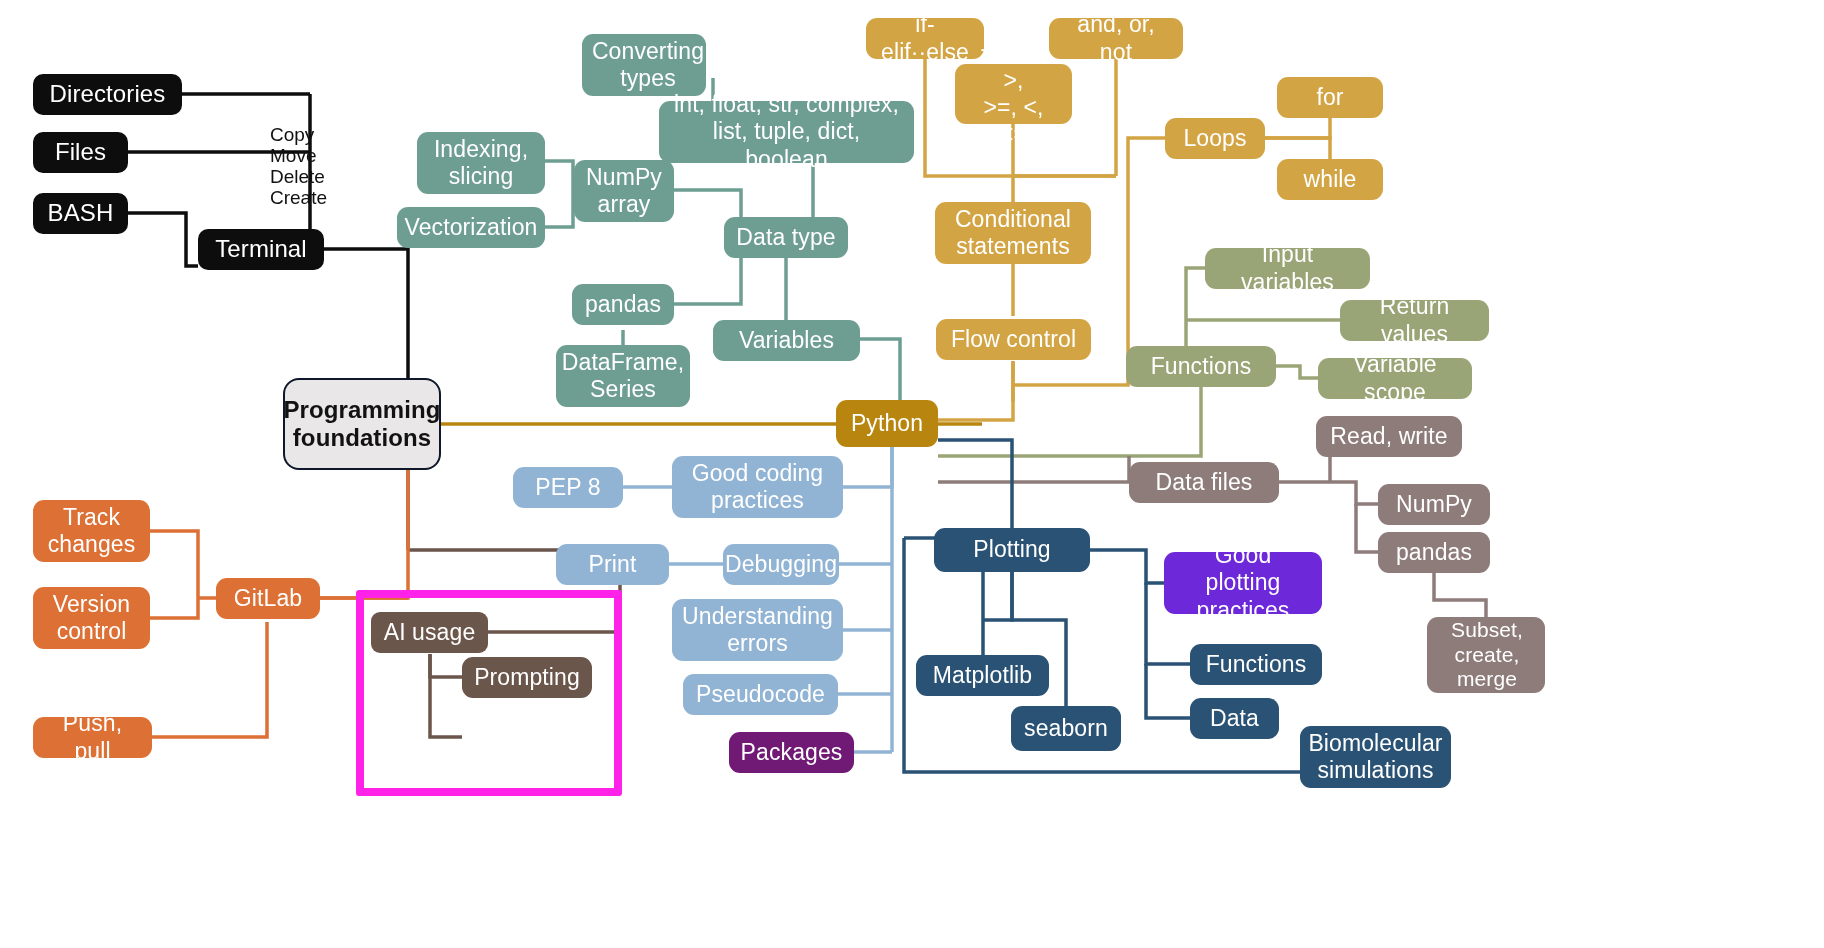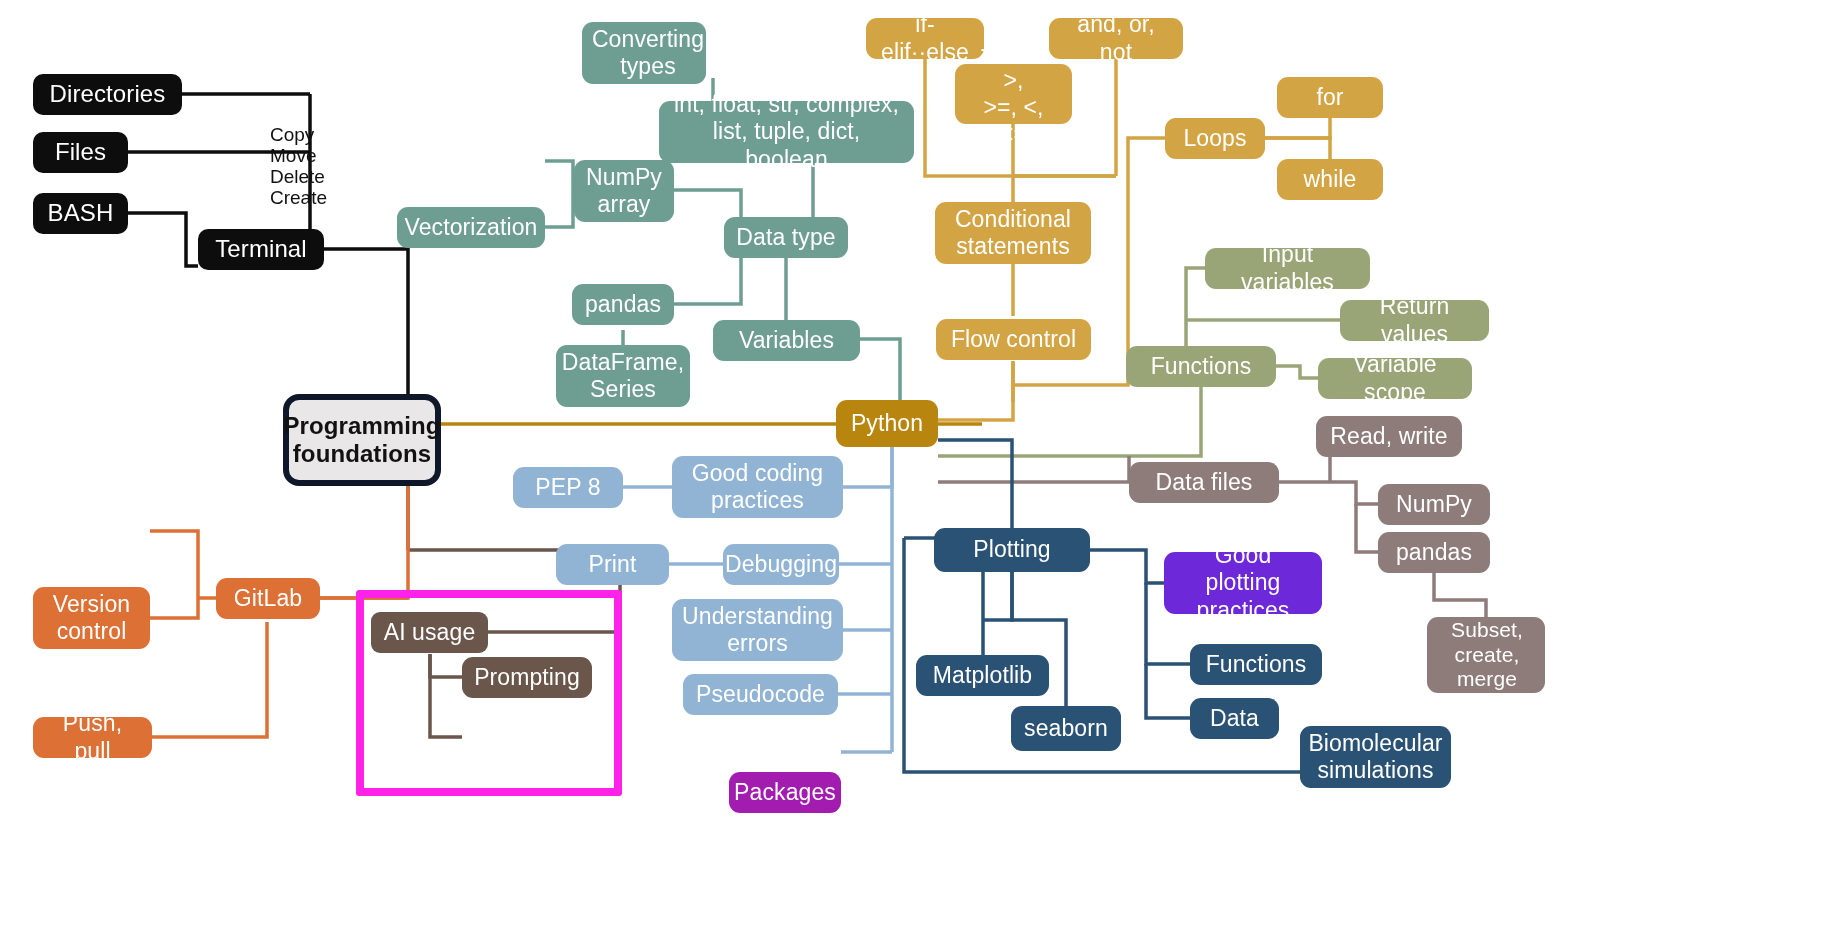--- a/index.html
+++ b/index.html
@@ -33,24 +33,23 @@
     line-height:1.18;
     padding:4px 12px;
     z-index:5;
     letter-spacing:0.1px;
   }
   .node.small{font-size:21px;}
   .node.root{
     background:#e9e7e7;
     color:#121212;
     font-weight:bold;
-    border:6px solid #0f172a;
+    border:2px solid #0f172a;
     border-radius:16px;
     font-size:24px;
-    margin-top:16px;
   }
   .node.black{background:#0d0d0d;border-radius:10px;font-size:24px;}
   .label-stack{
     position:absolute;
     color:#111111;
     font-size:19px;
     line-height:1.16;
     z-index:5;
     text-align:left;
   }
@@ -183,24 +182,26 @@
   <div class="node black" style="left:198px;top:229px;width:126px;height:41px;">Terminal</div>
 
   <div class="label-stack" style="left:270px;top:124px;">Copy</div>
   <div class="label-stack" style="left:270px;top:145px;">Move</div>
   <div class="label-stack" style="left:270px;top:166px;">Delete</div>
   <div class="label-stack" style="left:270px;top:187px;">Create</div>
 
   <div class="node root" style="left:283px;top:378px;width:158px;height:92px;white-space:pre-line;">Programming
 foundations</div>
 
-  <div class="node" style="left:582px;top:22px;width:124px;height:62px;background:#6e9e92;white-space:pre-line;padding-left:20px;">Converting
+  <div class="node" style="left:582px;top:34px;width:124px;height:62px;background:#6e9e92;white-space:pre-line;padding-left:20px;">Converting
 types</div>
   <div class="node" style="left:659px;top:101px;width:255px;height:62px;background:#6e9e92;white-space:pre-line;">int, float, str, complex,
 list, tuple, dict, boolean</div>
+  <div class="node" style="left:417px;top:132px;width:128px;height:62px;background:#6e9e92;white-space:pre-line;">Indexing,
+slicing</div>
   <div class="node" style="left:397px;top:207px;width:148px;height:41px;background:#6e9e92;">Vectorization</div>
   <div class="node" style="left:574px;top:160px;width:100px;height:62px;background:#6e9e92;white-space:pre-line;">NumPy
 array</div>
   <div class="node" style="left:572px;top:284px;width:102px;height:41px;background:#6e9e92;">pandas</div>
   <div class="node" style="left:556px;top:345px;width:134px;height:62px;background:#6e9e92;white-space:pre-line;">DataFrame,
 Series</div>
   <div class="node" style="left:724px;top:217px;width:124px;height:41px;background:#6e9e92;">Data type</div>
   <div class="node" style="left:713px;top:320px;width:147px;height:41px;background:#6e9e92;">Variables</div>
 
   <div class="node" style="left:866px;top:18px;width:118px;height:41px;background:#d3a444;">if-elif··else</div>
@@ -230,32 +231,34 @@
 merge</div>
 
   <div class="node" style="left:513px;top:467px;width:110px;height:41px;background:#92b4d4;">PEP 8</div>
   <div class="node" style="left:672px;top:456px;width:171px;height:62px;background:#92b4d4;white-space:pre-line;">Good coding
 practices</div>
   <div class="node" style="left:556px;top:544px;width:113px;height:41px;background:#92b4d4;">Print</div>
   <div class="node" style="left:723px;top:544px;width:116px;height:41px;background:#92b4d4;">Debugging</div>
   <div class="node" style="left:672px;top:599px;width:171px;height:62px;background:#92b4d4;white-space:pre-line;">Understanding
 errors</div>
   <div class="node" style="left:683px;top:674px;width:155px;height:41px;background:#92b4d4;">Pseudocode</div>
-  <div class="node" style="left:729px;top:732px;width:112px;height:41px;background:#a21caf;margin-top:40px;">Packages</div>
+  <div class="node" style="left:729px;top:732px;width:125px;height:41px;background:#701a75;">Packages</div>
 
   <div class="node" style="left:934px;top:528px;width:156px;height:44px;background:#2a5274;">Plotting</div>
   <div class="node" style="left:916px;top:655px;width:133px;height:41px;background:#2a5274;">Matplotlib</div>
   <div class="node" style="left:1011px;top:706px;width:110px;height:45px;background:#2a5274;">seaborn</div>
   <div class="node" style="left:1164px;top:552px;width:158px;height:62px;background:#6d28d9;white-space:pre-line;">Good plotting
 practices</div>
   <div class="node" style="left:1190px;top:644px;width:132px;height:41px;background:#2a5274;">Functions</div>
   <div class="node" style="left:1190px;top:698px;width:89px;height:41px;background:#2a5274;">Data</div>
   <div class="node" style="left:1300px;top:726px;width:151px;height:62px;background:#2a5274;white-space:pre-line;">Biomolecular
 simulations</div>
 
+  <div class="node" style="left:33px;top:500px;width:117px;height:62px;background:#dd7034;white-space:pre-line;">Track
+changes</div>
   <div class="node" style="left:33px;top:587px;width:117px;height:62px;background:#dd7034;white-space:pre-line;">Version
 control</div>
   <div class="node" style="left:216px;top:578px;width:104px;height:41px;background:#dd7034;">GitLab</div>
   <div class="node" style="left:33px;top:717px;width:119px;height:41px;background:#dd7034;">Push, pull</div>
 
   <div class="node" style="left:371px;top:612px;width:117px;height:41px;background:#6b564c;border-radius:9px;">AI usage</div>
   <div class="node" style="left:462px;top:657px;width:130px;height:41px;background:#6b564c;">Prompting</div>
 
 </div>
 

